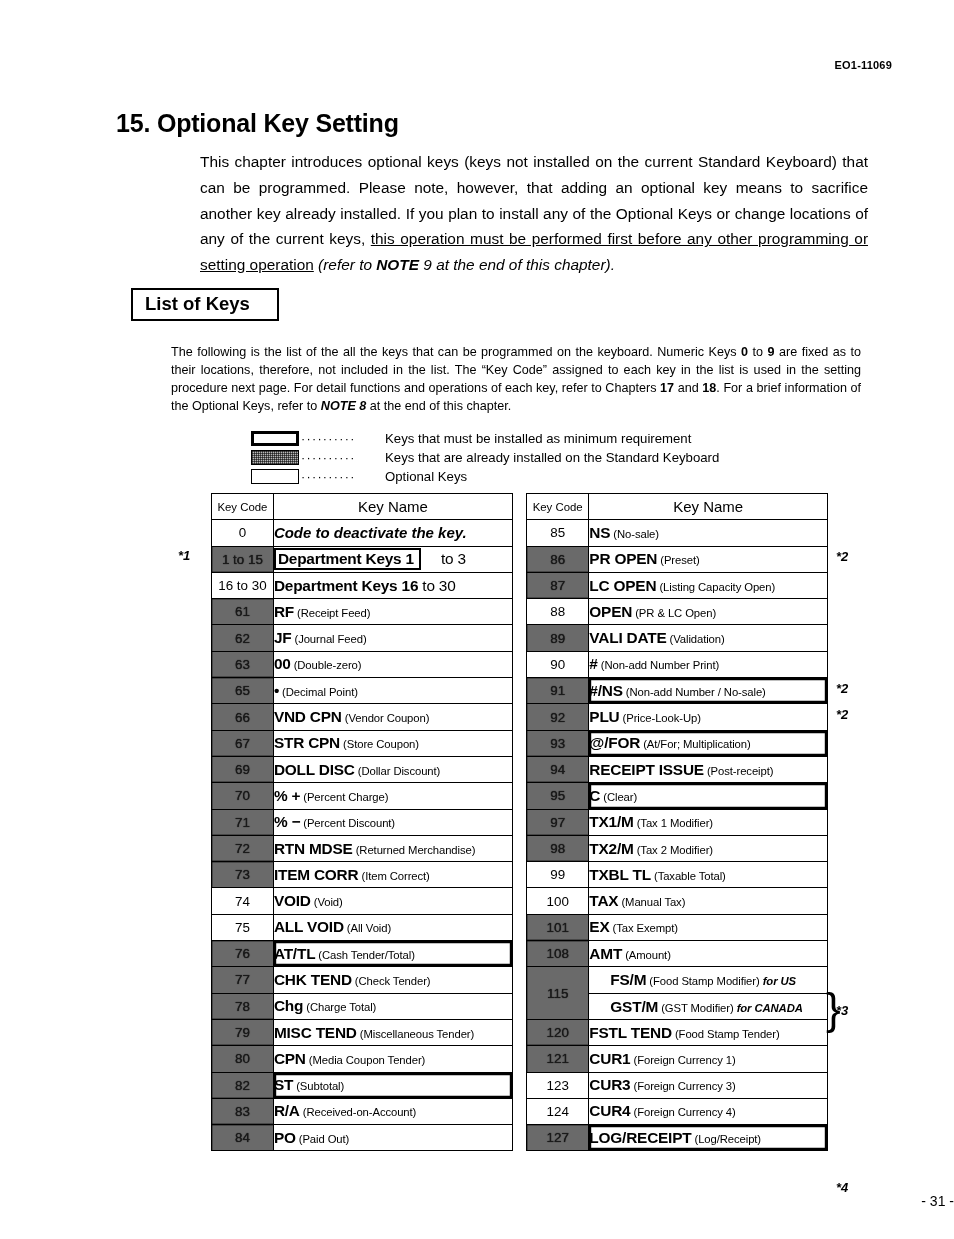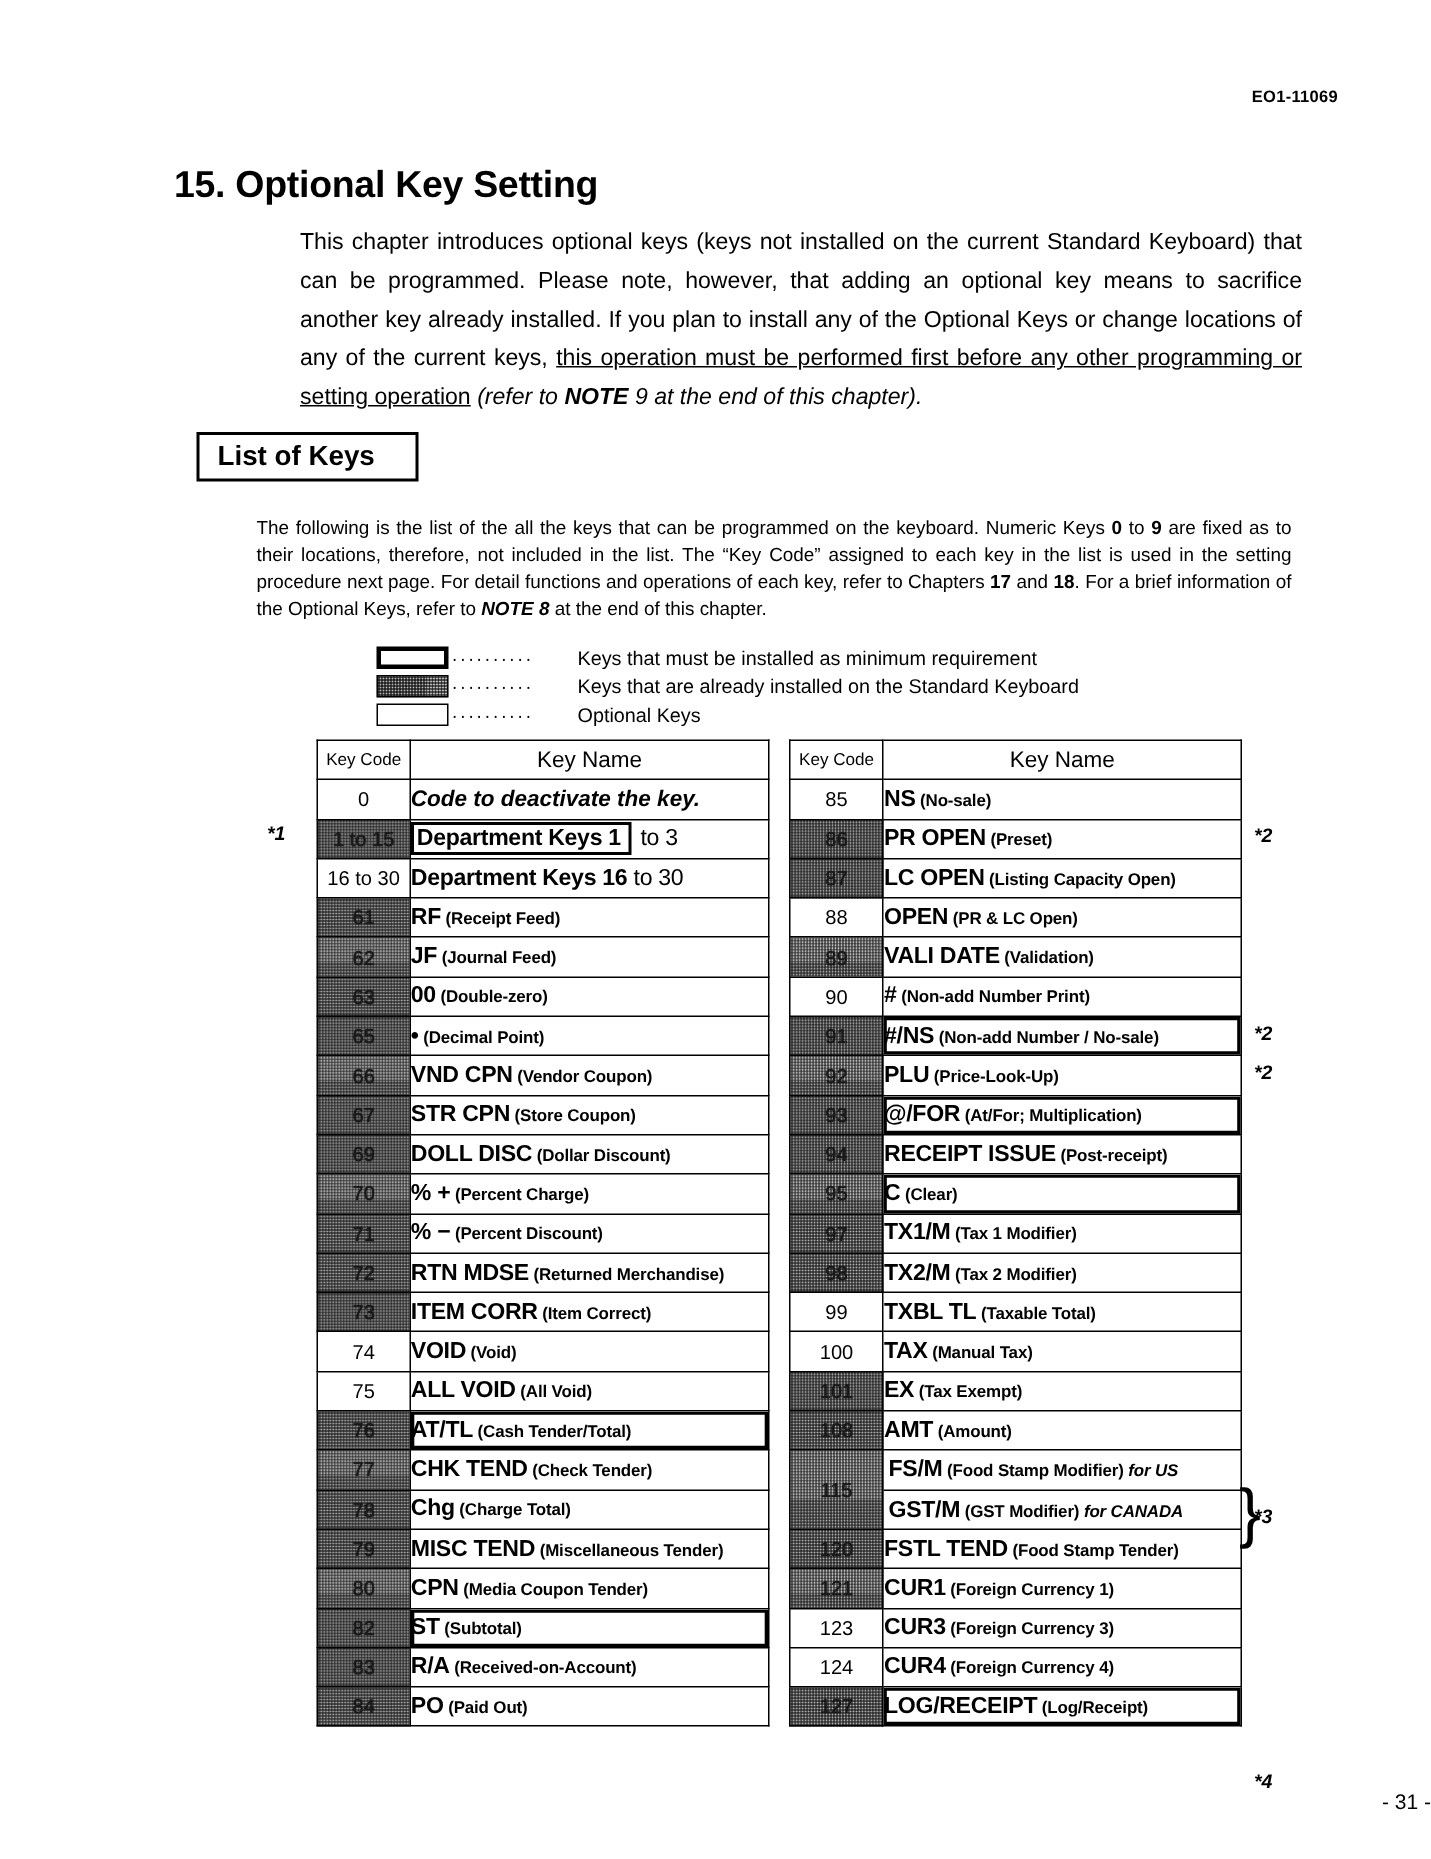--- a/index.html
+++ b/index.html
@@ -49,30 +49,30 @@
   .c-code{width:62px;text-align:center;font-size:13.4px;}
   .c-name{padding-left:5px;}
   .hdr .c-code{font-size:11.4px;}
   .hdr .c-name{text-align:center;font-size:15px;}
   .shaded{background-color:#bdbdbd;
           background-image:
             repeating-linear-gradient(0deg,rgba(0,0,0,.5) 0 1px,transparent 1px 2px),
             repeating-linear-gradient(90deg,rgba(0,0,0,.5) 0 1px,transparent 1px 2px);
           color:#1a1a1a;font-weight:bold;text-shadow:0 0 1px #000;}
   .kn{font-size:15.4px;font-weight:bold;letter-spacing:-.2px;white-space:nowrap;}
-  .kd{font-size:11.3px;font-weight:bold;letter-spacing:-.1px;}
+  .kd{font-size:11.3px;font-weight:normal;letter-spacing:-.1px;}
   .kital{font-style:italic;font-weight:bold;font-size:15px;}
   .knorm{font-weight:normal;}
-  .boxed{display:inline-block;border:2.2px solid #000;padding:0 5px 0 2px;margin-right:2px;}
+  .boxed{display:inline-block;border:2.2px solid #000;padding:0 5px 0 2px;margin-right:16px;}
   .cellbox{box-shadow:inset 0 0 0 2.2px #000;}
   #tbl-left{left:211px;top:493px;width:302px;}
   #tbl-right{left:526px;top:493px;width:302px;}
   #tbl-left .c-name{width:240px;}
   #tbl-right .c-name{width:240px;}
-  .sub-row{height:25.3px;line-height:25.3px;padding-left:3px;}
+  .sub-row{height:25.3px;line-height:25.3px;padding-left:21px;}
   .sub-row.first{border-bottom:1.2px solid #000;}
 
   
   .fmark{position:absolute;font-size:13px;font-weight:bold;font-style:italic;}
   .brace{position:absolute;font-size:44px;line-height:44px;font-weight:normal;}
 
   
   .pageno{position:absolute;left:0;right:0;top:1193px;text-align:right;font-size:14px;}
 </style>
 </head>

